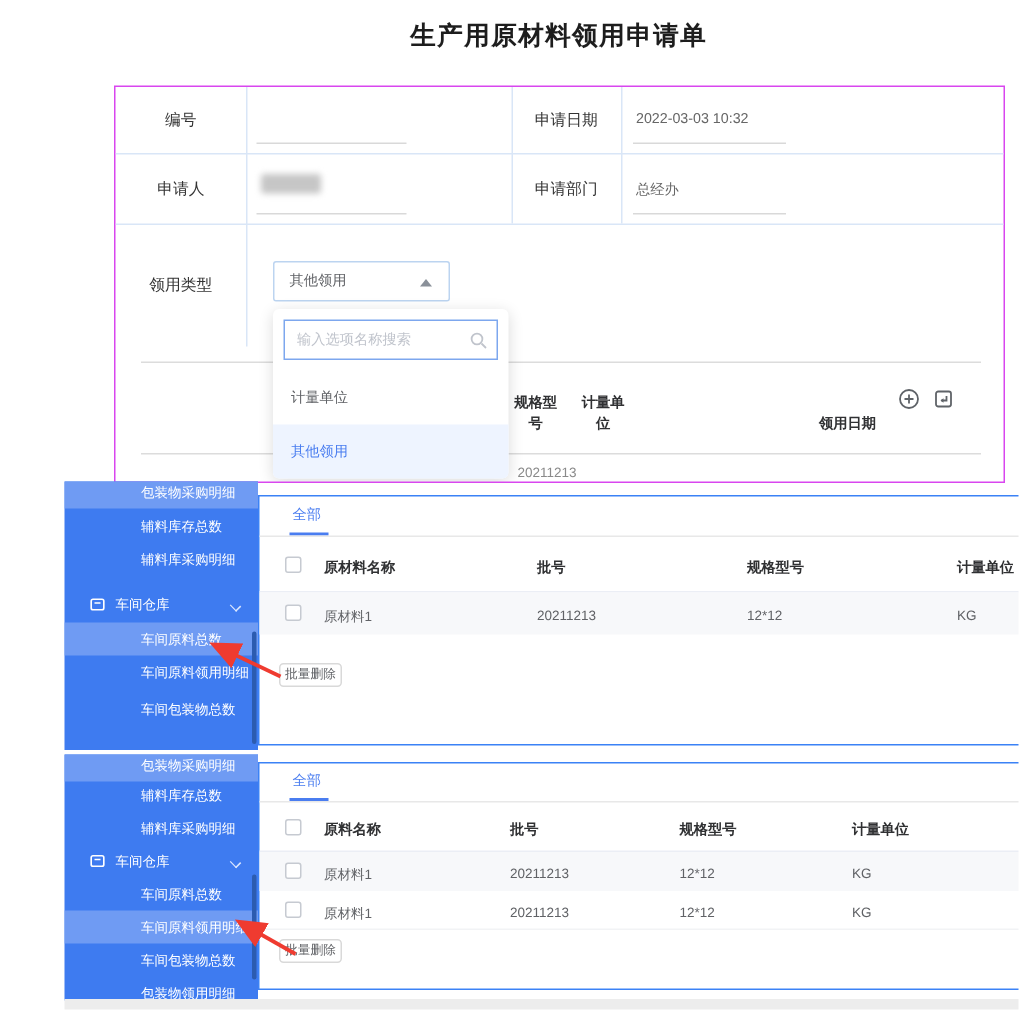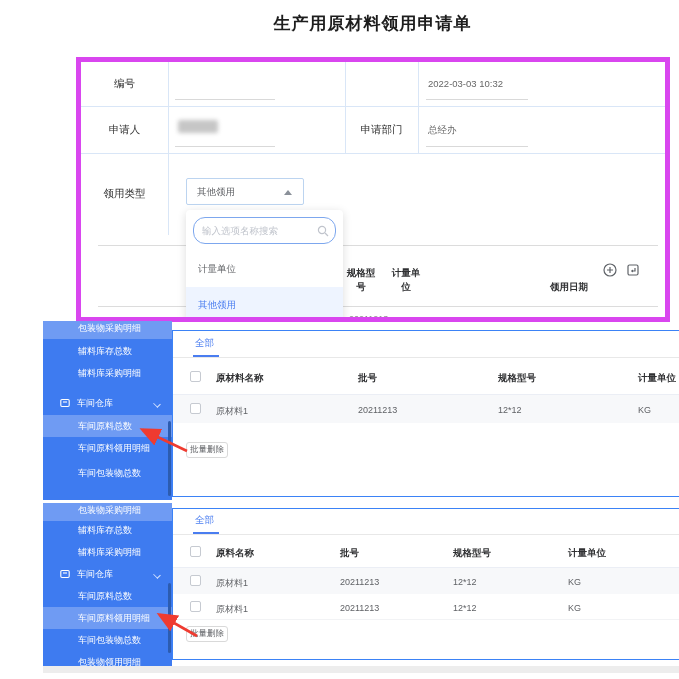--- a/index.html
+++ b/index.html
@@ -5,62 +5,62 @@
   * { margin:0; padding:0; box-sizing:border-box; }
   body { background:#fff; }
   .stage { position:relative; width:679px; height:679px; background:#fff;
            font-family:"Liberation Sans","DejaVu Sans",sans-serif; overflow:hidden; color:#333;margin-left:33px; }
 
   .page-title { position:absolute; top:12px; left:0; right:0; text-align:center;
                 font-size:17px; font-weight:bold; color:#1d1d1d; letter-spacing:1px; }
 
   
   .form-card { position:absolute; left:43px; top:57px; width:594px; height:265px;
-               border:5px solid #d946ef; background:#fff; overflow:hidden; }
+               border:1px solid #d946ef; background:#fff; overflow:hidden; }
   .vline { position:absolute; width:1px; background:#d9e6f7; }
   .hline { position:absolute; height:1px; background:#d9e6f7; }
   .grayline { position:absolute; height:1px; background:#dcdcdc; }
   .cell-label { position:absolute; font-size:10.5px; color:#333; display:flex;
                 align-items:center; justify-content:center; }
   .cell-value { position:absolute; font-size:9.5px; color:#666; }
   .u-line { position:absolute; height:1px; background:#d9d9d9; }
   .blur-blob { position:absolute; background:#c6c6c6; filter:blur(2px); border-radius:2px; }
 
   .select-box { position:absolute; left:105px; top:116px; width:118px; height:27px;
                 border:1px solid #bcd4f0; border-radius:2px; background:#fff;
                 font-size:9.5px; color:#606266; line-height:25px; padding-left:10px; }
   .caret-up { position:absolute; right:11px; top:11px; width:0; height:0;
               border-left:4px solid transparent; border-right:4px solid transparent;
               border-bottom:5px solid #8a9099; }
 
   .dropdown { position:absolute; left:105px; top:148px; width:157px; height:113px;
               background:#fff; border-radius:4px; box-shadow:0 2px 10px rgba(0,0,0,.14);
               z-index:3; }
   .dd-search { position:absolute; left:7px; top:7px; width:143px; height:27px;
-               border:1.5px solid #7da7ee; border-radius:12px; font-size:9.5px;
+               border:1.5px solid #7da7ee; border-radius:0; font-size:9.5px;
                color:#606266; padding:0 26px 0 8px; outline:none;
                font-family:"Liberation Sans","DejaVu Sans",sans-serif; }
   .dd-search::placeholder { color:#c0c4cc; }
   .dd-search-icon { position:absolute; right:14px; top:15px; }
   .dd-option { position:absolute; left:0; width:157px; font-size:9.5px;
                padding-left:12px; display:flex; align-items:center; }
   .dd-op1 { top:44px; height:30px; color:#606266; }
   .dd-op2 { top:77px; height:36px; color:#4a7df0; background:#eef4ff;
             border-radius:0 0 4px 4px; }
 
   .det-head { position:absolute; top:192px; height:40px; display:flex; align-items:flex-end;
               justify-content:center; text-align:center; font-size:9.5px; font-weight:bold;
               color:#303133; line-height:1.5; }
   .icon-btn { position:absolute; top:201px; width:14px; height:14px; cursor:pointer; }
   .partial-batch { position:absolute; left:268px; top:252px; font-size:9px; color:#8a8a8a; }
 
   
   .sidebar { position:absolute; left:10px; width:129px; background:#3e7bf0; overflow:hidden; }
   .sb-item { position:absolute; left:0; width:129px; height:22px; color:#fff; font-size:9px;
-             display:flex; align-items:center; padding-left:35px; cursor:pointer; }
+             display:flex; align-items:center; padding-left:51px; cursor:pointer; }
   .sb-item.sel { background:#6f9bf3; }
   .sb-parent { padding-left:17px; }
   .sb-parent .sb-txt { margin-left:7px; }
   .sb-chev { position:absolute; right:12px; top:9px; width:6px; height:6px;
              border-right:1.5px solid #dbe7ff; border-bottom:1.5px solid #dbe7ff;
              transform:rotate(45deg) scaleY(.8); }
   .sb-thumb { position:absolute; right:1px; width:3px; background:#2c5cb0; border-radius:2px; }
 
   .content-card { position:absolute; left:139px; width:533px; background:#fff;
                   border:1px solid #3b82f6; }
@@ -92,20 +92,21 @@
     <div class="vline" style="left:87px; top:0; height:173px;"></div>
     <div class="vline" style="left:264px; top:0; height:91px;"></div>
     <div class="vline" style="left:337px; top:0; height:91px;"></div>
     <div class="hline" style="left:0; top:44px; width:594px;"></div>
     <div class="hline" style="left:0; top:91px; width:594px;"></div>
     <div class="grayline" style="left:17px; top:183px; width:560px;"></div>
     <div class="grayline" style="left:17px; top:244px; width:560px;"></div>
 
     <div class="cell-label" style="left:0; top:0; width:87px; height:44px;">编号</div>
     <div class="u-line" style="left:94px; top:37px; width:100px;"></div>
+    <div class="cell-label" style="left:264px; top:0; width:73px; height:44px;">申请日期</div>
     <div class="cell-value" style="left:347px; top:16px;">2022-03-03 10:32</div>
     <div class="u-line" style="left:345px; top:37px; width:102px;"></div>
 
     <div class="cell-label" style="left:0; top:44px; width:87px; height:47px;">申请人</div>
     <div class="blur-blob" style="left:97px; top:58px; width:40px; height:13px;"></div>
     <div class="u-line" style="left:94px; top:84px; width:100px;"></div>
     <div class="cell-label" style="left:264px; top:44px; width:73px; height:47px;">申请部门</div>
     <div class="cell-value" style="left:347px; top:62px;">总经办</div>
     <div class="u-line" style="left:345px; top:84px; width:102px;"></div>
 

